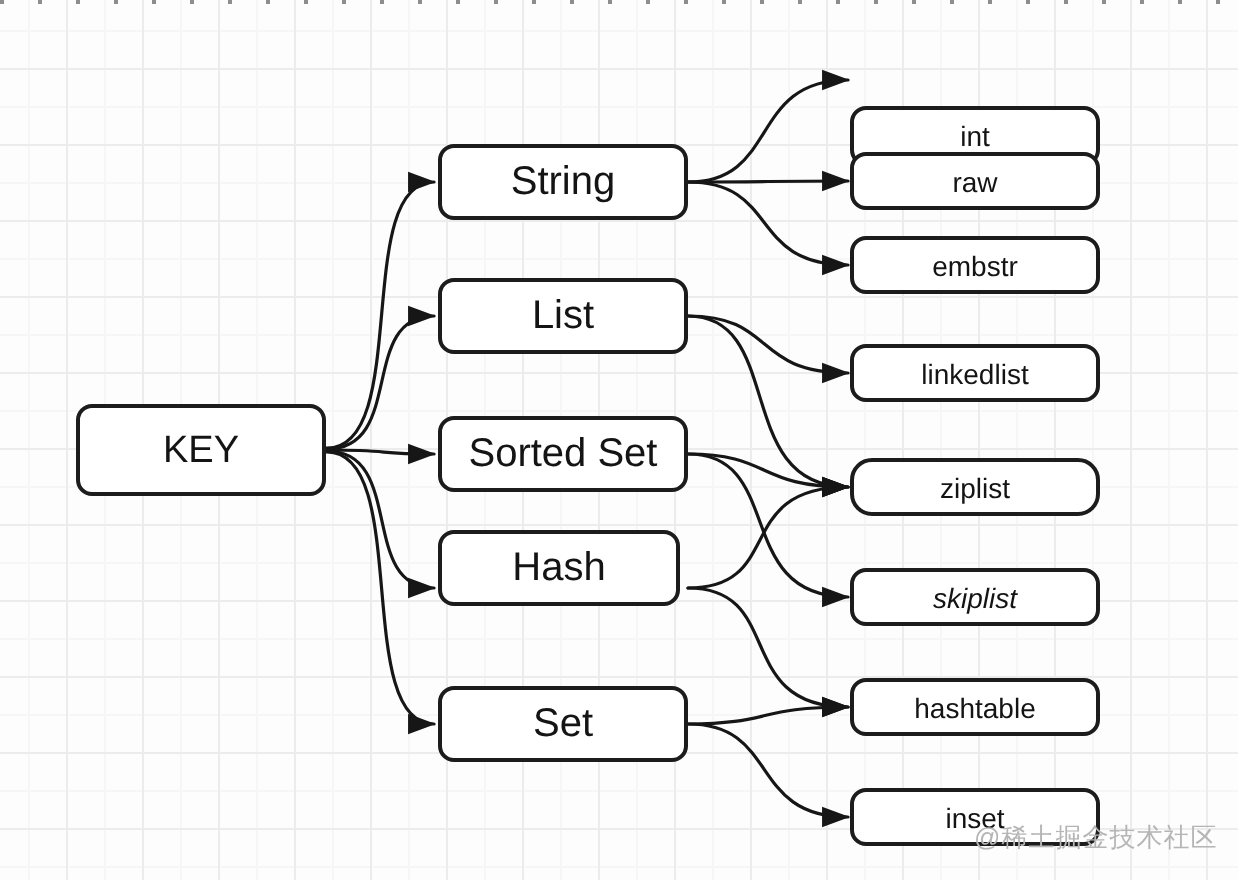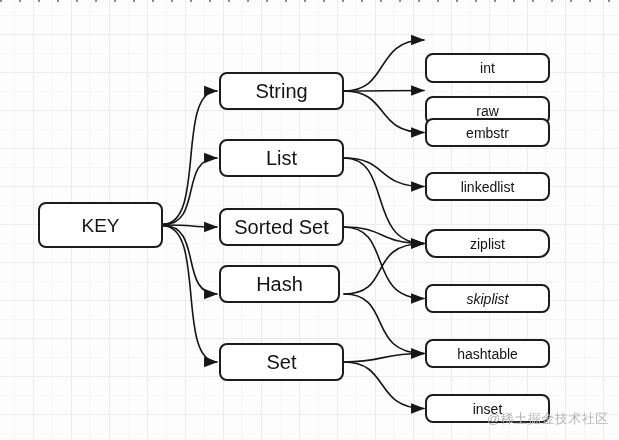--- a/index.html
+++ b/index.html
@@ -38,21 +38,21 @@
   .n-key{left:38px;top:202px;width:125px;height:46px;font-size:19px;}
   
   .n-string{left:219px;top:72px;width:125px;height:38px;}
   .n-list{left:219px;top:139px;width:125px;height:38px;}
   .n-sorted_set{left:219px;top:208px;width:125px;height:38px;}
   .n-hash{left:219px;top:265px;width:121px;height:38px;}
   .n-set{left:219px;top:343px;width:125px;height:38px;}
   
   .rcol{width:125px;height:29px;font-size:14px;}
   .n-int{left:425px;top:25px;height:30px;margin-top:28px;}
-  .n-raw{left:425px;top:76px;margin-top:20px;}
+  .n-raw{left:425px;top:76px;}
   .n-embstr{left:425px;top:118px;}
   .n-linkedlist{left:425px;top:172px;}
   .n-ziplist{left:425px;top:229px;border-radius:11px;}
   .n-skiplist{left:425px;top:284px;font-style:italic;}
   .n-hashtable{left:425px;top:339px;}
   .n-inset{left:425px;top:394px;}
   .watermark{
     position:absolute;left:487px;top:410px;
     font-size:13px;color:#b5b5b5;letter-spacing:.5px;
     white-space:nowrap;

